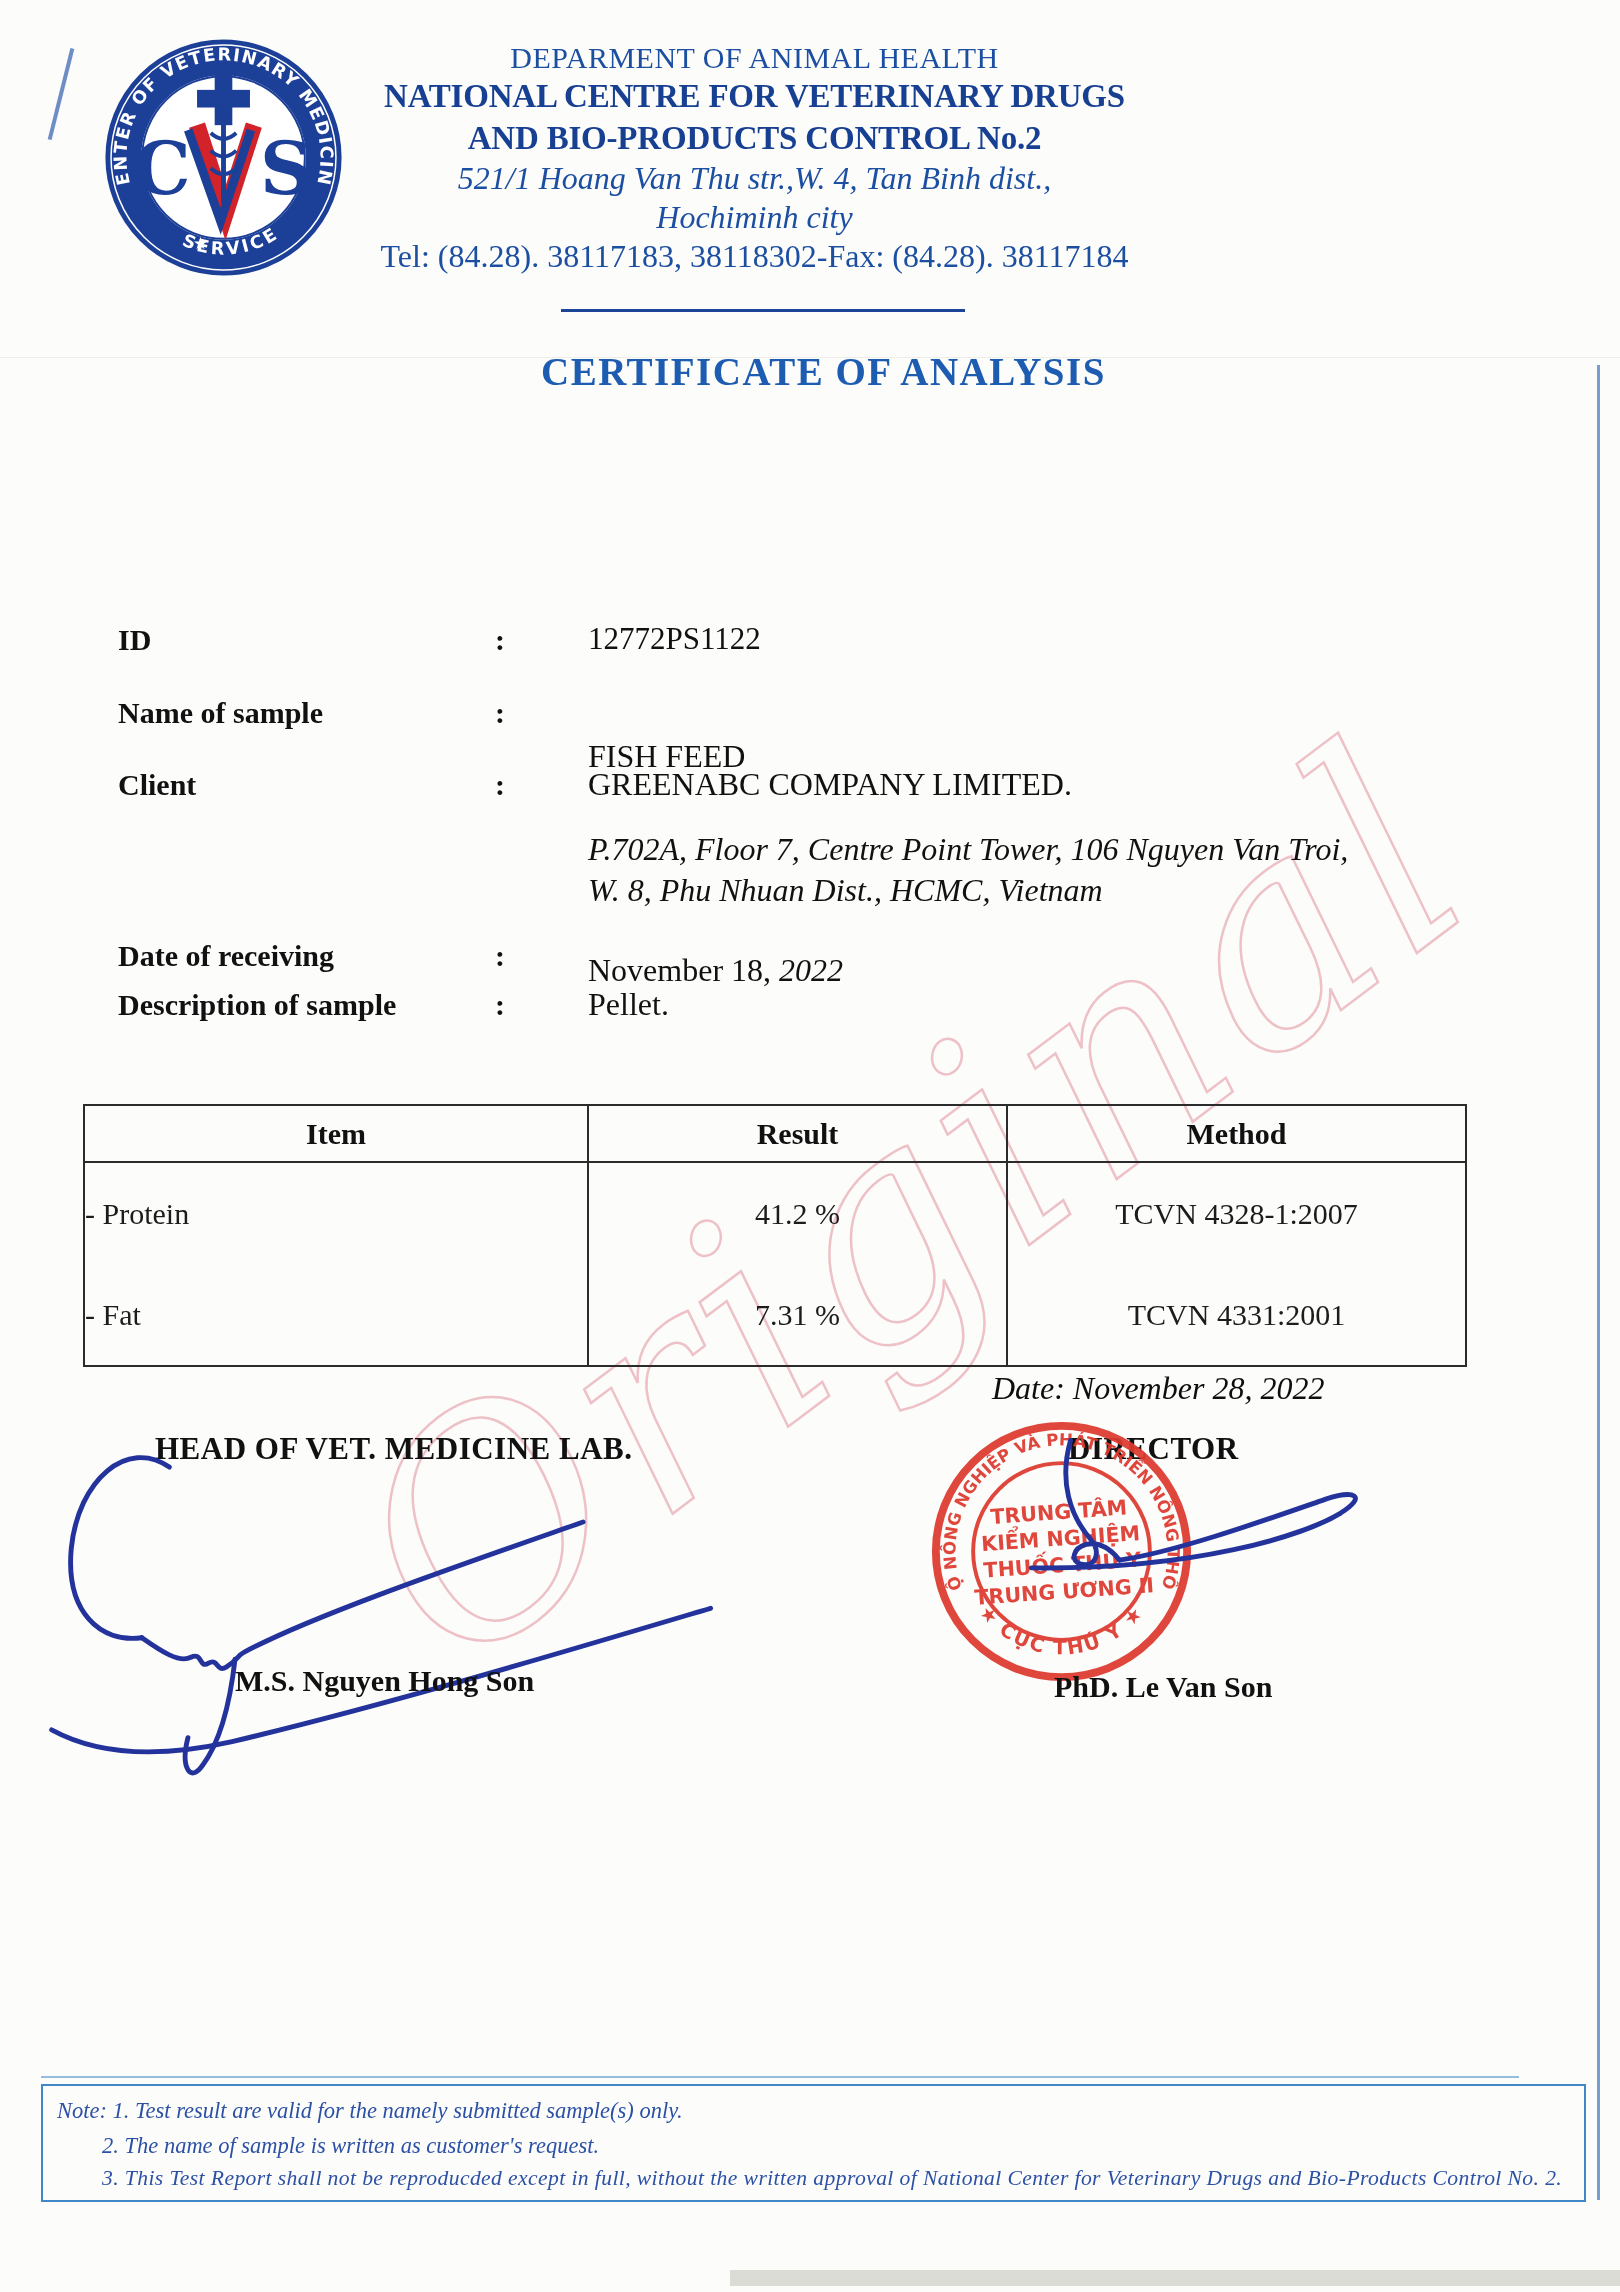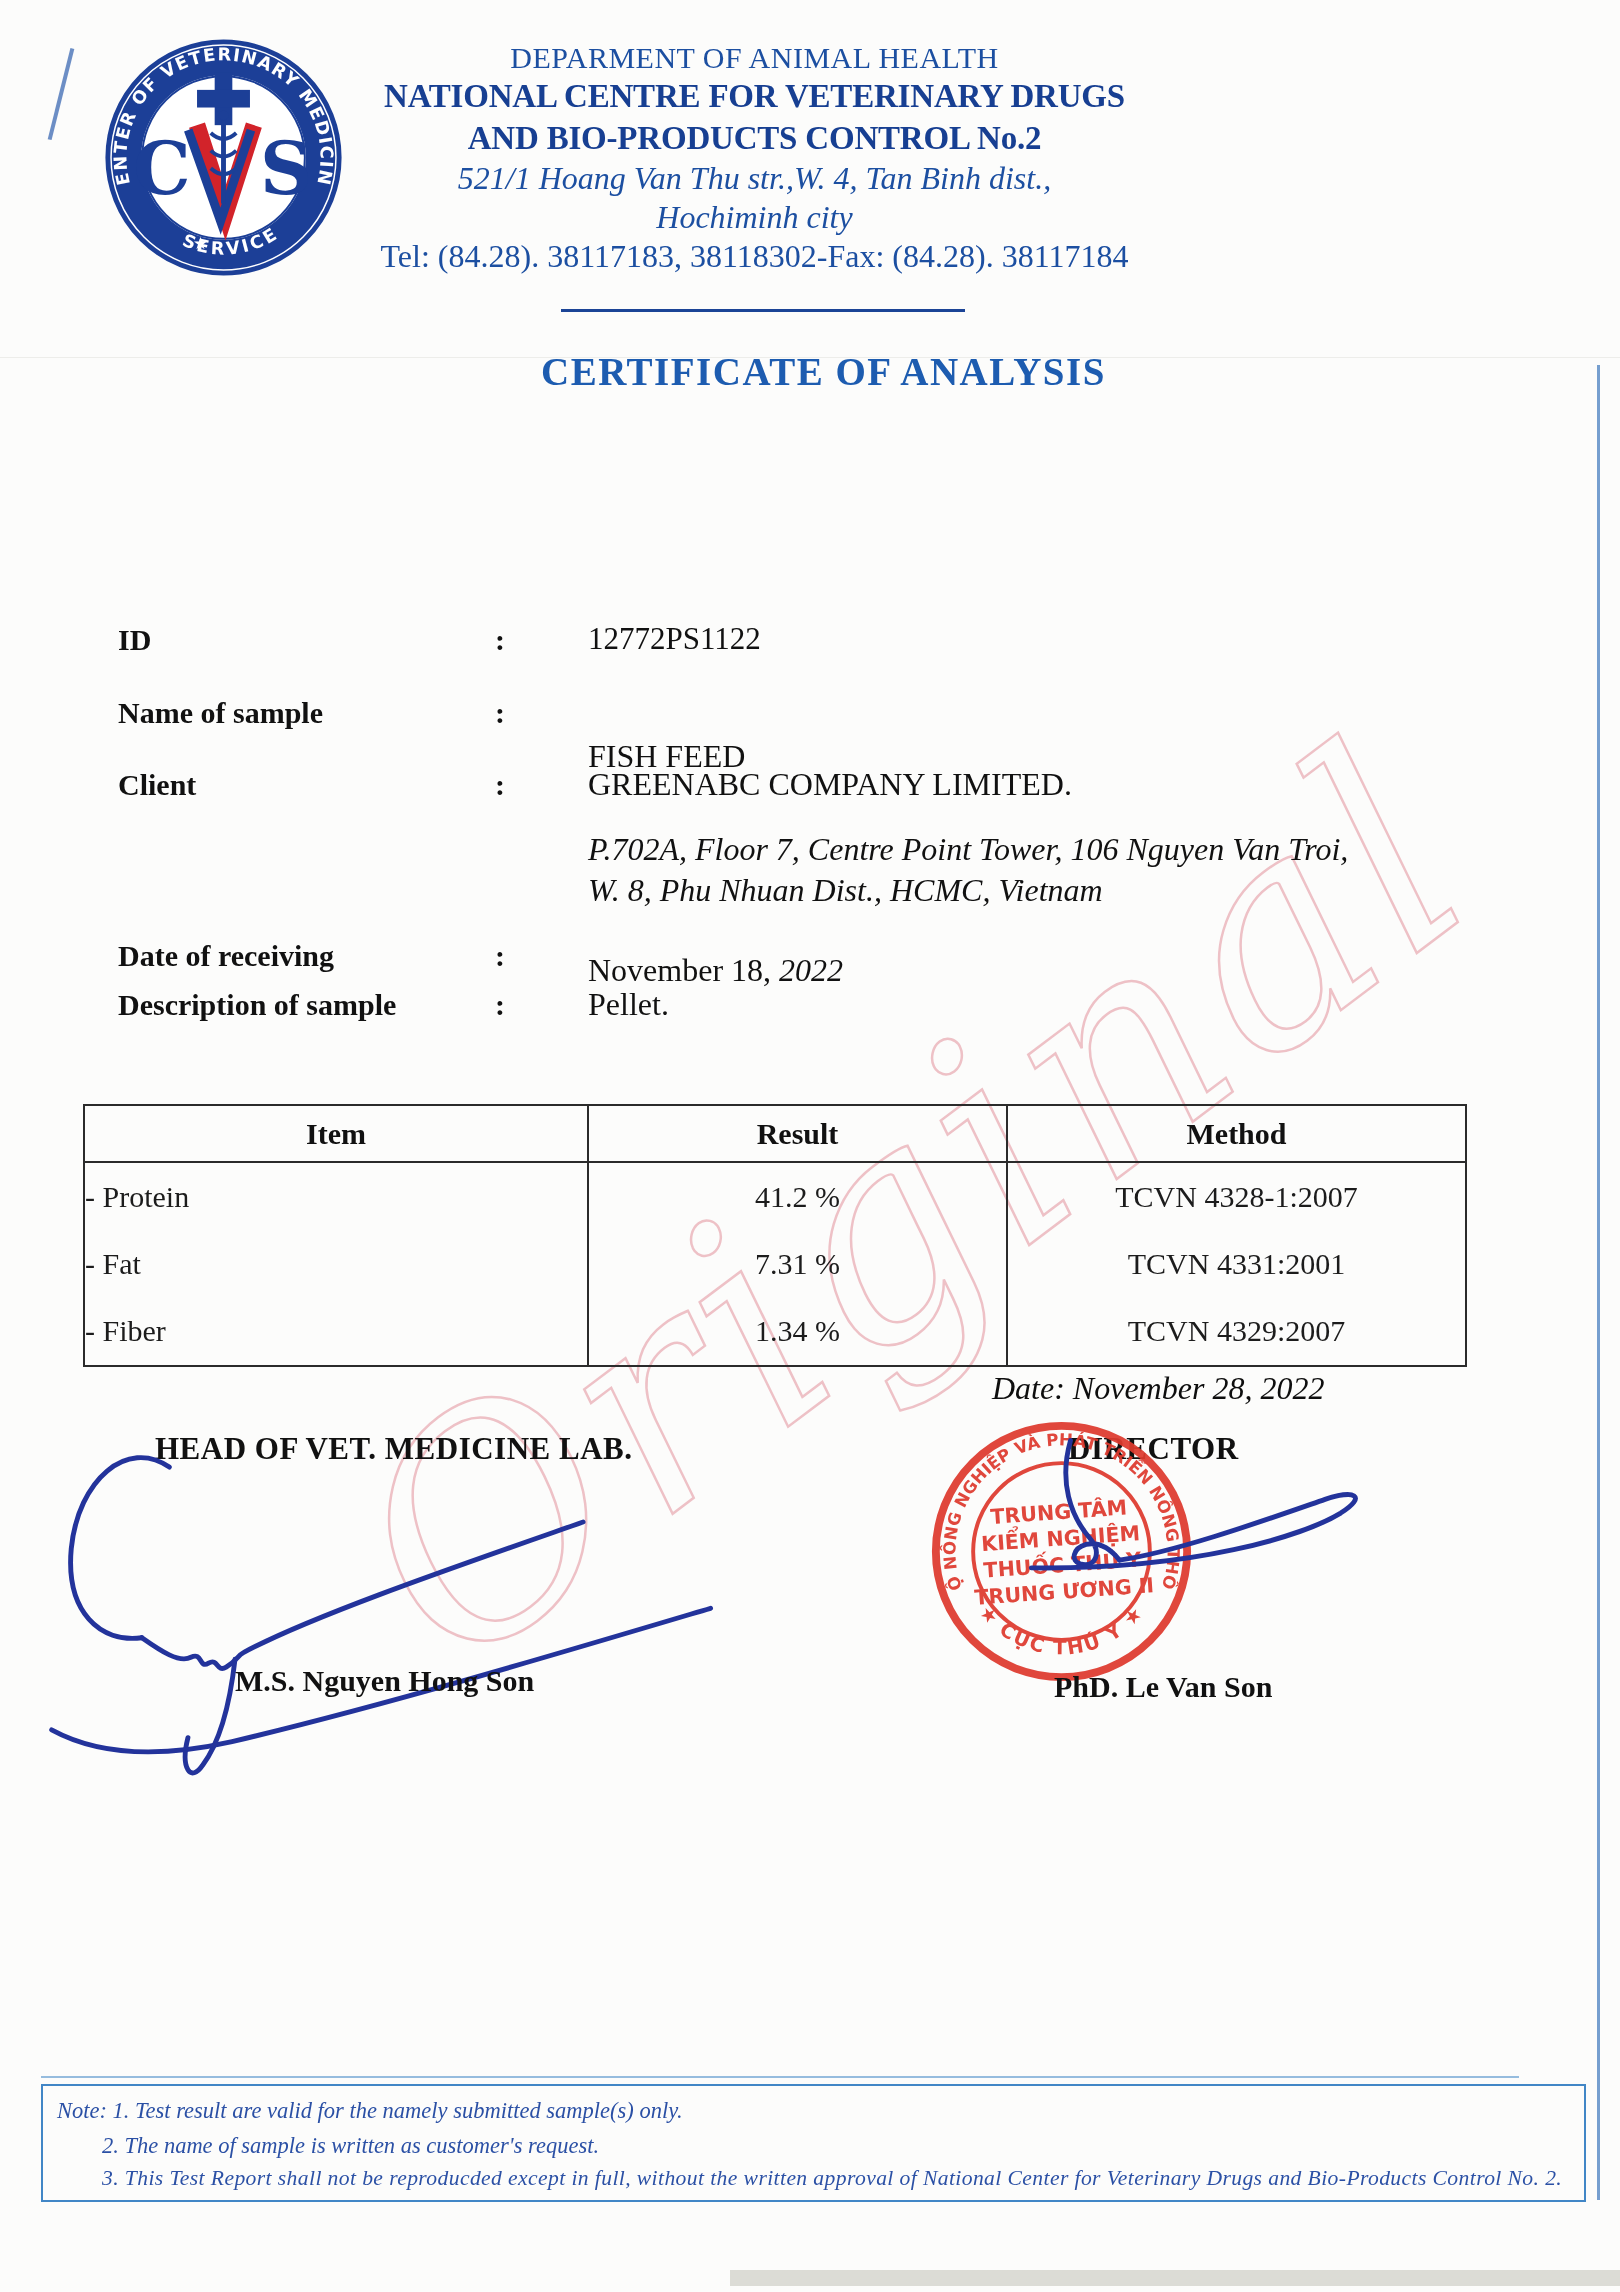--- a/index.html
+++ b/index.html
@@ -162,25 +162,20 @@
       <tr>
         <td class="cell-item">- Protein</td>
         <td class="cell-center vline-l">41.2 %</td>
         <td class="cell-center vline-l">TCVN 4328-1:2007</td>
       </tr>
       <tr>
         <td class="cell-item">- Fat</td>
         <td class="cell-center vline-l">7.31 %</td>
         <td class="cell-center vline-l">TCVN 4331:2001</td>
       </tr>
-      <tr>
-        <td class="cell-item">- Fiber</td>
-        <td class="cell-center vline-l">1.34 %</td>
-        <td class="cell-center vline-l">TCVN 4329:2007</td>
-      </tr>
     </tbody>
       </table>
 
     <div class="abs date-line">Date: November 28, 2022</div>
     <div class="abs sig-title-left">HEAD OF VET. MEDICINE LAB.</div>
     <div class="abs sig-title-right">DIRECTOR</div>
 
     <svg class="abs stamp-wrap" width="267" height="267" viewBox="0 0 272 272">
       <circle cx="136" cy="136" r="128" fill="none" stroke="#de3a2e" stroke-width="8"></circle>
       <circle cx="136" cy="136" r="90" fill="none" stroke="#de3a2e" stroke-width="4"></circle>

